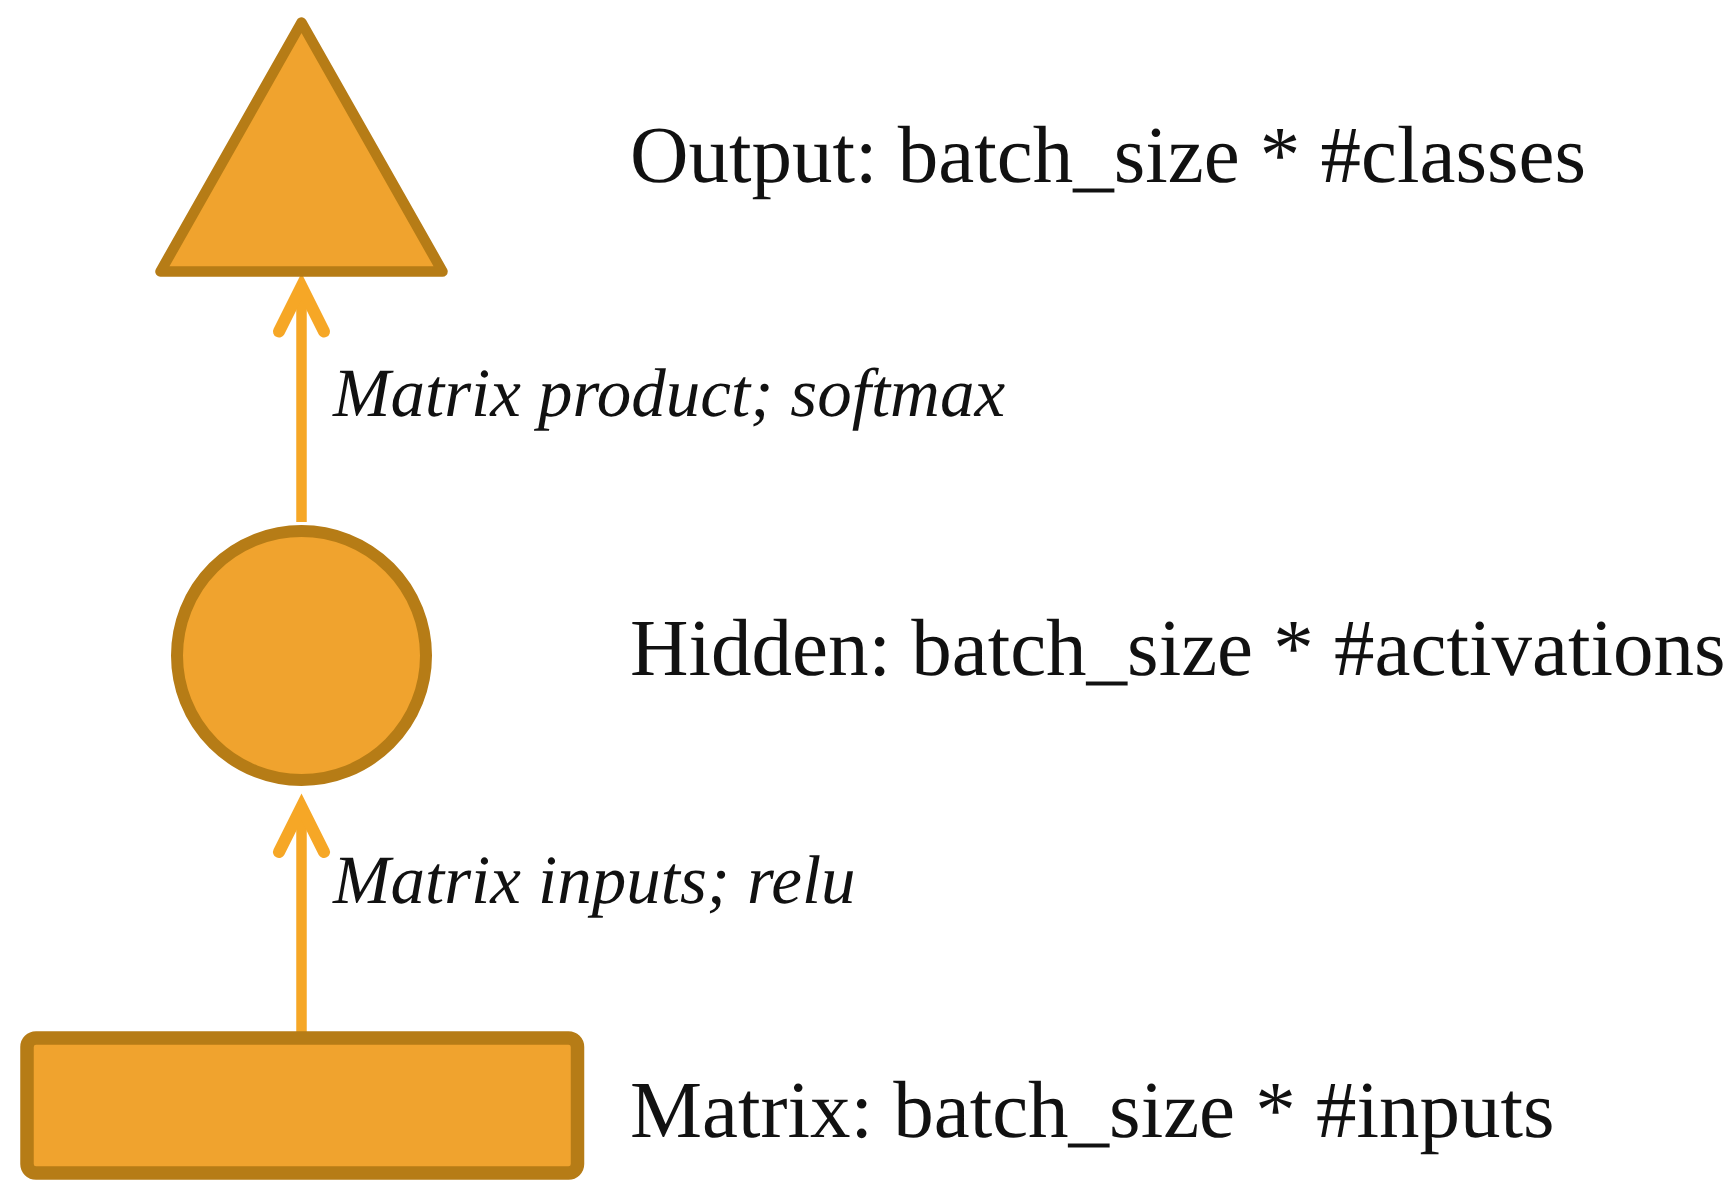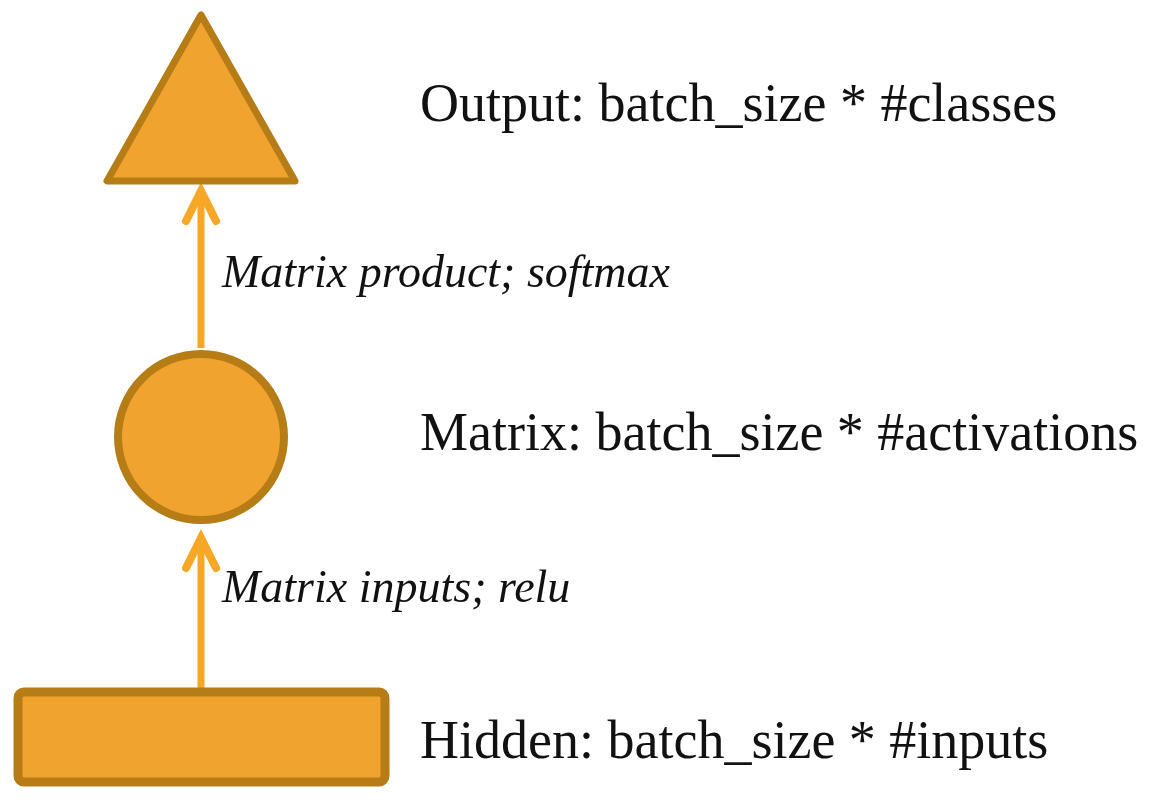--- a/index.html
+++ b/index.html
@@ -33,21 +33,21 @@
     color: #111111;
     font-size: 46px;
     line-height: 1.05;
     font-style: italic;
     white-space: nowrap;
     font-family: "Liberation Serif", serif;
   }
   #label-output { left: 420px; top: 75px;  }
   #label-hidden { left: 420px; top: 404px; }
   #label-input  { left: 420px; top: 712px; }
-  #label-edge-softmax { left: 222px; top: 248px; font-family: Liberation Serif, serif; }
+  #label-edge-softmax { left: 222px; top: 238px; font-family: Liberation Serif, serif; }
   #label-edge-relu    { left: 222px; top: 563px; }
 </style>
 </head>
 <body>
 
 <div id="canvas">
 
   <svg id="diagram-svg" width="1152" height="800" viewBox="0 0 1152 800">
 
     <g>
@@ -64,19 +64,19 @@
 
     <circle cx="201" cy="437" r="83" stroke-width="8" fill="#F0A32E" stroke="#B67C16"></circle>
 
     <rect x="18" y="692" width="367" height="90" rx="6" ry="6" stroke-width="9" fill="#F0A32E" stroke="#B67C16"></rect>
   </svg>
 
   <div id="label-output" class="node-label">Output: batch_size * #classes</div>
 
   <div id="label-edge-softmax" class="edge-label">Matrix product; softmax</div>
 
-  <div id="label-hidden" class="node-label">Matrix: batch_size * #activations</div>
+  <div id="label-hidden" class="node-label">Hidden: batch_size * #activations</div>
 
   <div id="label-edge-relu" class="edge-label">Matrix inputs; relu</div>
 
-  <div id="label-input" class="node-label">Hidden: batch_size * #inputs</div>
+  <div id="label-input" class="node-label">Matrix: batch_size * #inputs</div>
 
 </div>
 
 </body></html>

